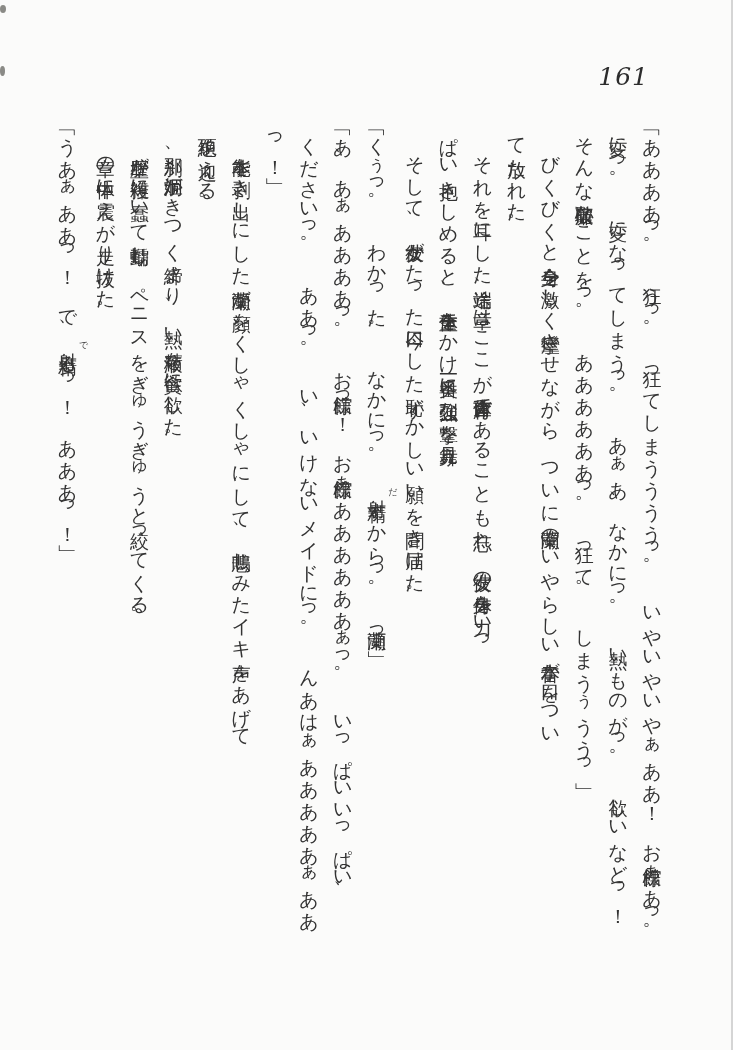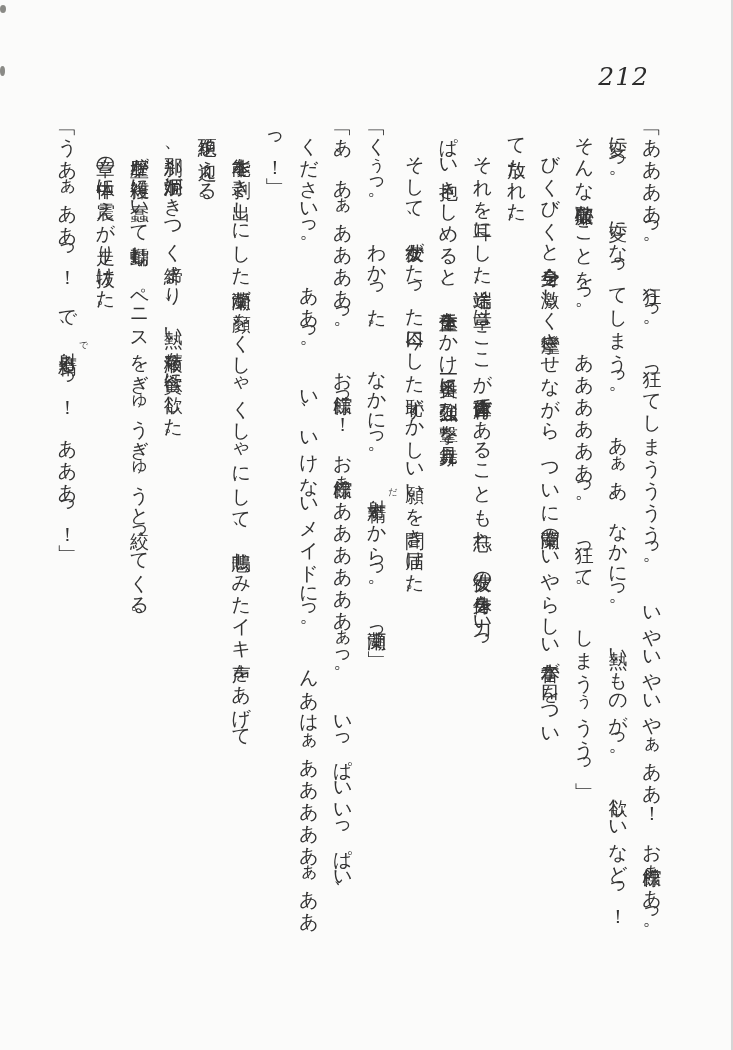--- a/index.html
+++ b/index.html
@@ -61,21 +61,21 @@
   }
 </style>
 </head>
 <body>
 
 <div class="page" style="background: rgb(251, 251, 250);">
   <div class="scan-edge-line"></div>
   <div class="speck speck-1"></div>
   <div class="speck speck-2"></div>
 
-  <div class="page-number" style="color: rgb(44, 44, 44);">212</div>
+  <div class="page-number" style="color: rgb(44, 44, 44);">161</div>
 
   <div class="text-block" style="color: rgb(51, 51, 51);">
       <div class="tcol"><span>「ああああっ。　狂うっ。　狂ってしまううううっ。　いやいやいやぁああ！　お館様ぁあっ。</span></div>
       <div class="tcol"><span>変にっ。　変になってしまうっ。　あぁあ、なかにっ。　熱いものがっ。　欲しいなどっ！</span></div>
       <div class="tcol"><span>そんな破廉恥なことをっ。　ああああああっ。　狂って。　しまうぅううっ」</span></div>
       <div class="tcol indent"><span>びくびくと全身を激しく痙攣させながら、ついに蘭瀬のいやらしい本音が口をつい</span></div>
       <div class="tcol"><span>て放たれた。</span></div>
       <div class="tcol indent"><span>それを耳にした途端、章はここが体育倉庫であることも忘れ、彼女の身体を力いっ</span></div>
       <div class="tcol"><span>ぱい抱きしめると、全体重をかけ一番奥に強烈な一撃を見舞う。</span></div>
       <div class="tcol indent"><span>そして、彼女がたった今口にした恥ずかしい願いを聞き届けた。</span></div>

